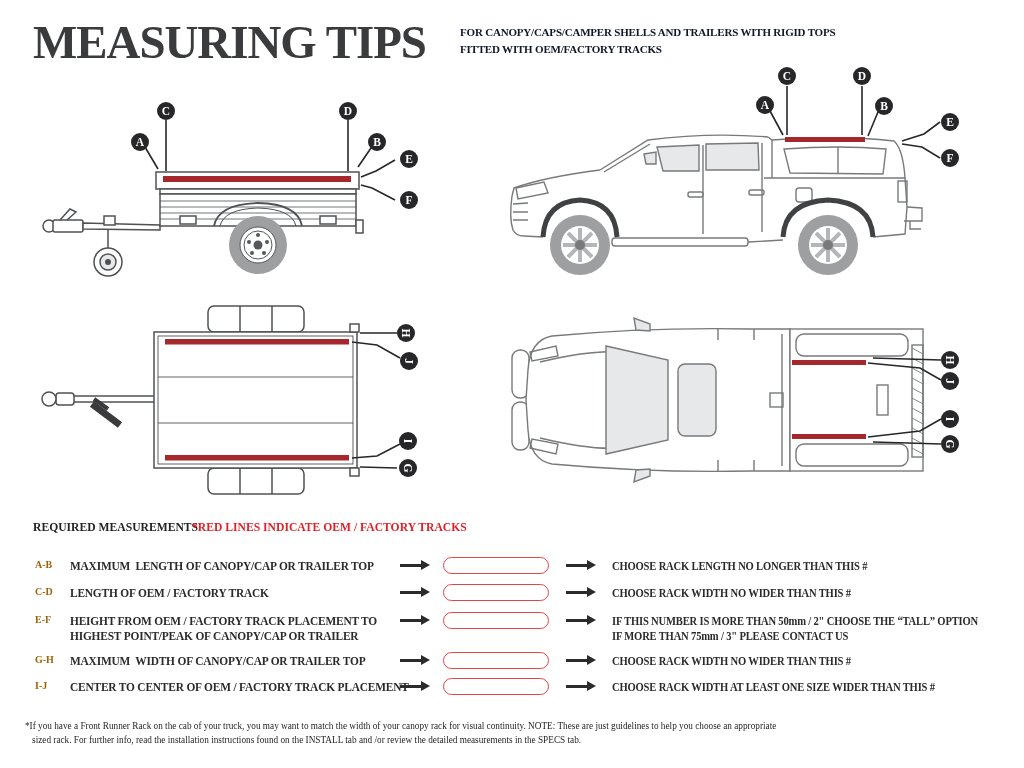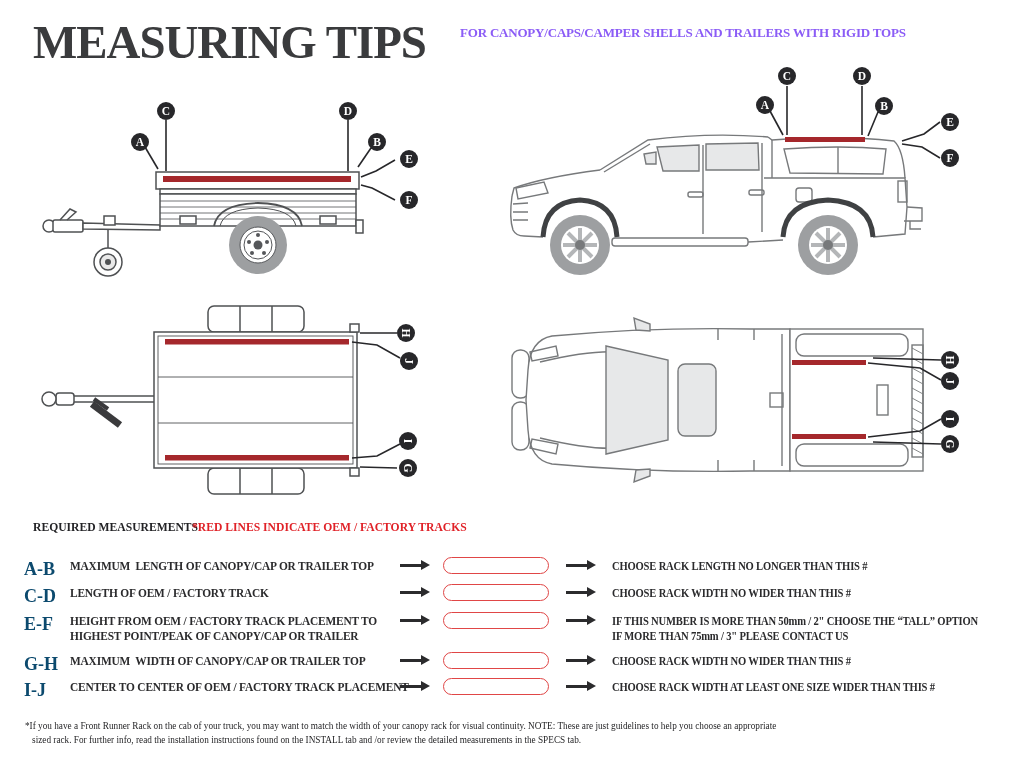--- a/index.html
+++ b/index.html
@@ -3,41 +3,41 @@
 <meta charset="utf-8">
 <style>
   * { margin:0; padding:0; box-sizing:border-box; }
   html,body { width:1024px; height:768px; background:#fff; overflow:hidden; }
   body { font-family:"Liberation Sans", sans-serif; color:#2b2b2d; position:relative; }
   .page { position:absolute; left:0; top:0; width:1024px; height:768px; background:#fff;font-family:Liberation Serif, serif; }
 
   
   .title { position:absolute; left:33px; top:16px; font-size:46px; font-weight:bold;
            color:#3a3b3d; letter-spacing:-1px; transform:scaleX(1.02); transform-origin:0 0; }
-  .subtitle { position:absolute; left:460px; top:24px; font-size:13px; font-weight:bold;
-              color:#8b5cf6; line-height:17px; letter-spacing:-0.2px; }
+  .subtitle { position:absolute; left:460px; top:24px; font-size:11px; font-weight:bold;
+              color:#0f172a; line-height:17px; letter-spacing:-0.2px; }
 
   
   .diagram { position:absolute; }
   .diagram svg { position:absolute; left:0; top:0; }
   .callout { position:absolute; width:18px; height:18px; border-radius:50%;
              background:#27272a; color:#fff; font-size:11.5px; font-weight:bold;
              line-height:18px; text-align:center; }
   .callout.rot { transform:rotate(90deg); }
 
   
   .legend { position:absolute; top:520px; left:0; width:960px; height:16px; font-weight:bold; }
   .legend-label { position:absolute; left:33px; top:0; font-size:12.5px; color:#232326;
                   transform:scaleX(.93); transform-origin:0 0; white-space:nowrap; letter-spacing:0; }
   .legend-note  { position:absolute; left:192px; top:0; font-size:12.5px; color:#e02228;
                   transform:scaleX(.93); transform-origin:0 0; white-space:nowrap; }
 
   
   .m-row { position:absolute; left:0; width:1024px; height:34px; }
-  .m-code { position:absolute; left:24px; top:2px; font-size:18px; font-weight:bold; color:#0c4a6e; }
+  .m-code { position:absolute; left:35px; top:2px; font-size:10px; font-weight:bold; color:#a16207; }
   .m-desc { position:absolute; left:70px; top:2px; width:360px; font-size:12px; font-weight:bold;
             color:#2b2b2d; line-height:14.5px; white-space:pre-wrap;
             transform:scaleX(.95); transform-origin:0 0; letter-spacing:-0.2px; }
   .m-result { position:absolute; left:612px; top:2px; width:440px; font-size:11.5px; font-weight:bold;
               color:#2b2b2d; line-height:14.5px; white-space:pre-wrap;
               transform:scaleX(.92); transform-origin:0 0; letter-spacing:-0.2px; }
   .arrow { position:absolute; width:21px; height:3px; background:#2b2b2d; top:7px; }
   .arrow::after { content:""; position:absolute; left:21px; top:-4px; width:0; height:0;
                   border-left:9px solid #2b2b2d; border-top:5px solid transparent;
                   border-bottom:5px solid transparent; }
@@ -52,20 +52,21 @@
   .footnote .l2 { padding-left:8px; }
 </style>
 </head>
 <body>
 
 <div class="page">
 
   <h1 class="title">MEASURING TIPS</h1>
   <div class="subtitle">
     <div>FOR CANOPY/CAPS/CAMPER SHELLS AND TRAILERS WITH RIGID TOPS</div>
+    <div>FITTED WITH OEM/FACTORY TRACKS</div>
   </div>
 
   <figure class="diagram" style="left:20px; top:90px; width:420px; height:215px;">
     <svg width="420" height="215" viewBox="0 0 420 215">
 
       <g stroke="#4f5153" fill="#fff" stroke-width="1.5">
         <circle cx="29" cy="136" r="6"></circle>
         <rect x="33" y="130" width="30" height="12" rx="2"></rect>
         <path d="M40 130 L50 119 L56 122 L47 130" fill="none"></path>
         <path d="M63 133 L140 135 L140 140 L63 139 Z"></path>

